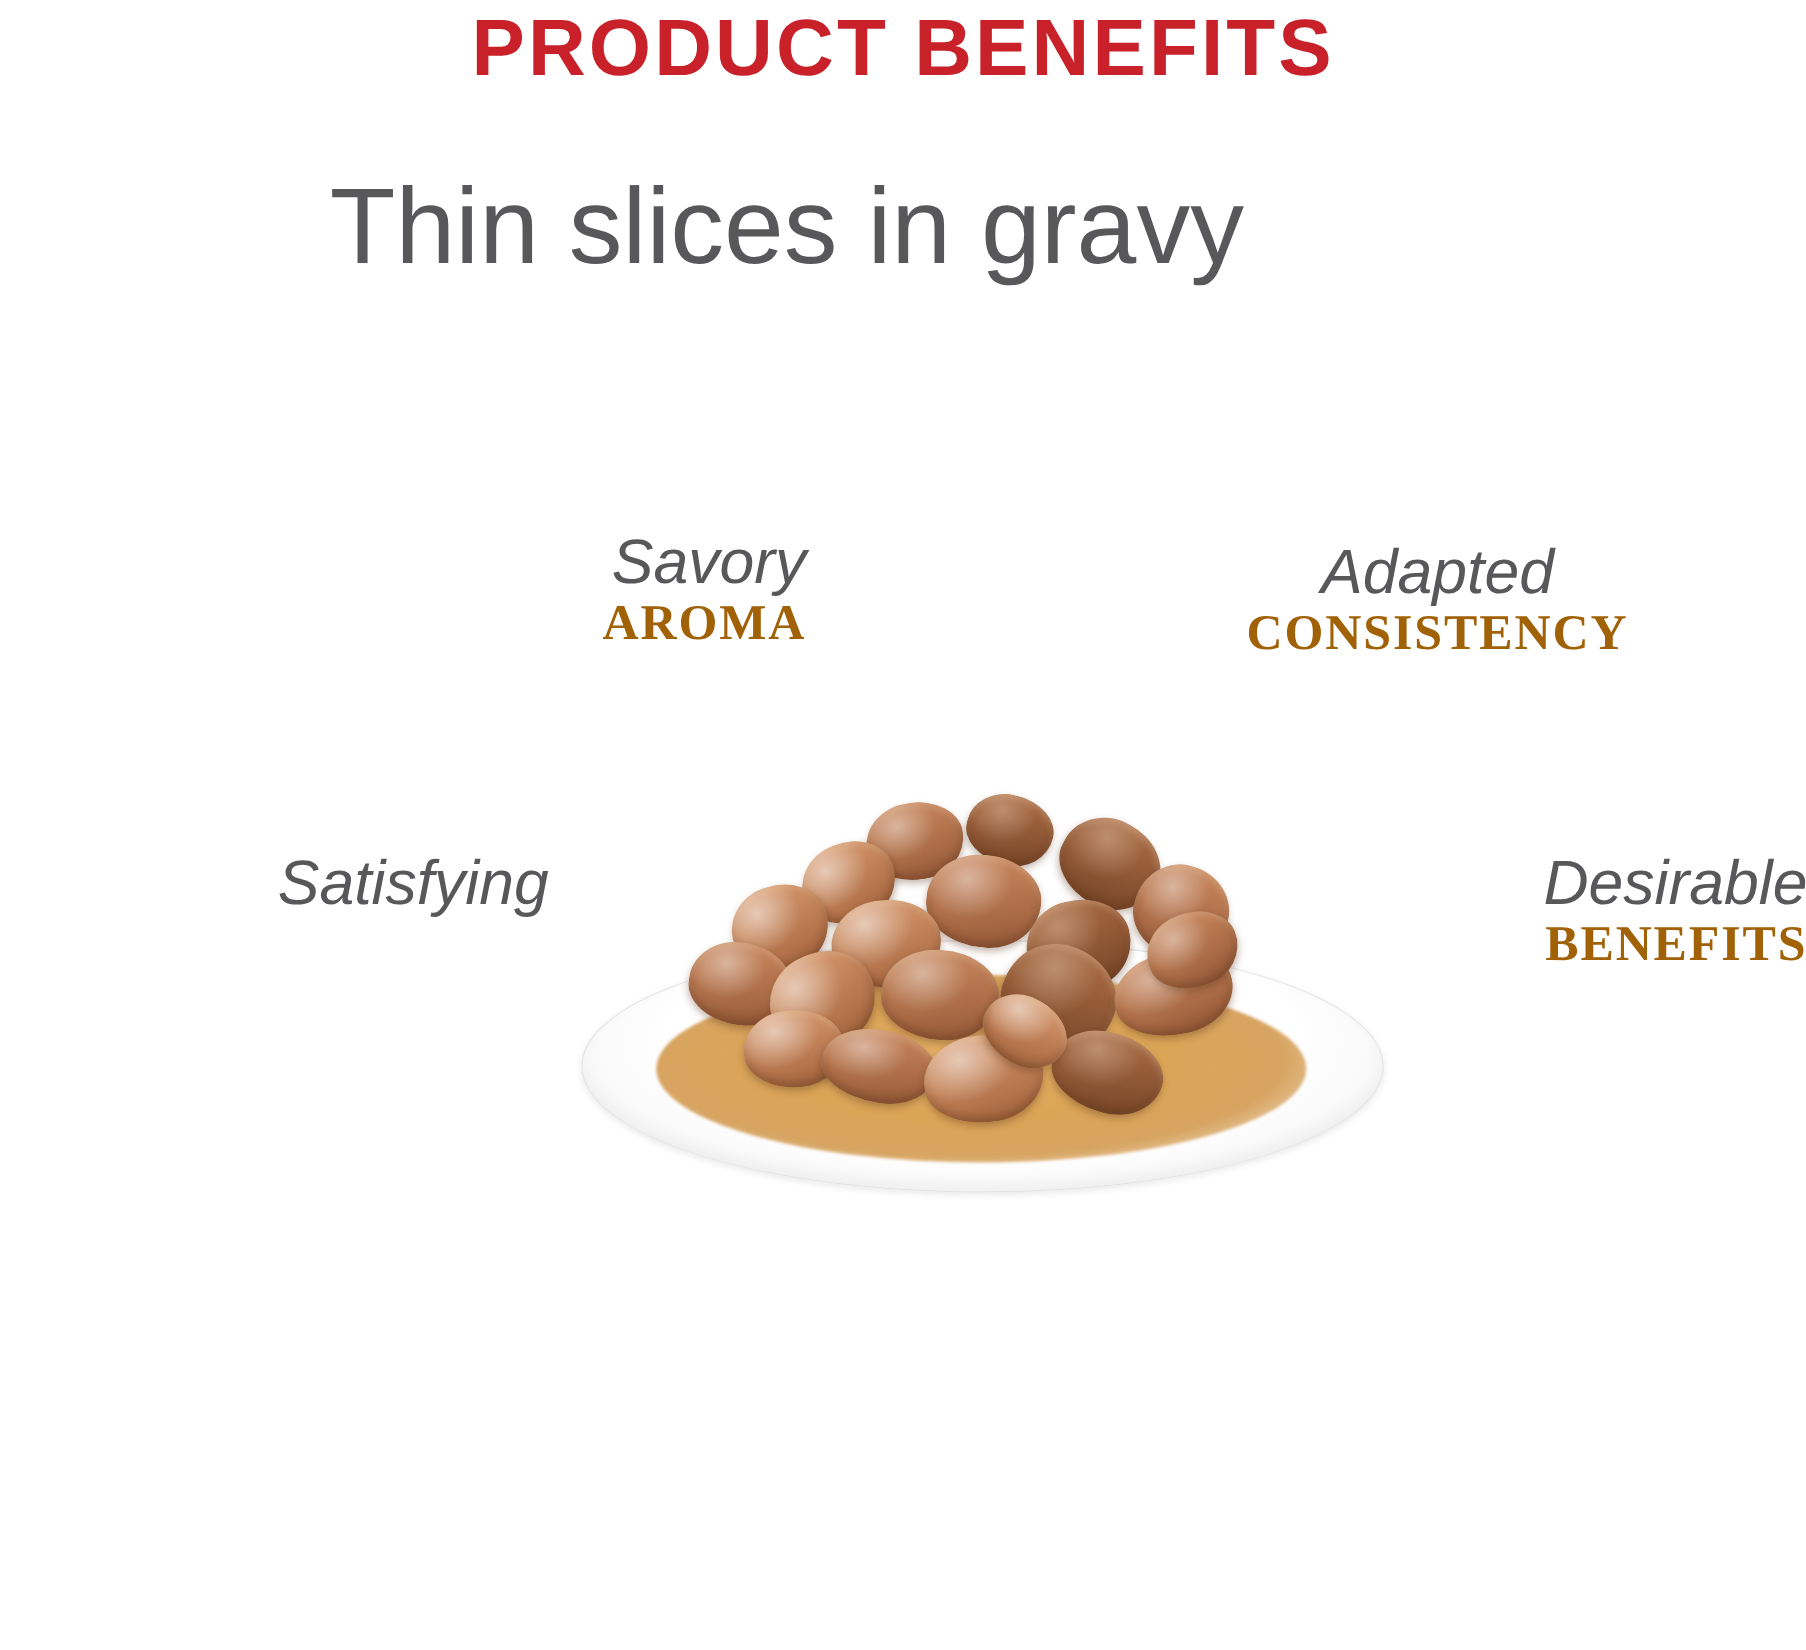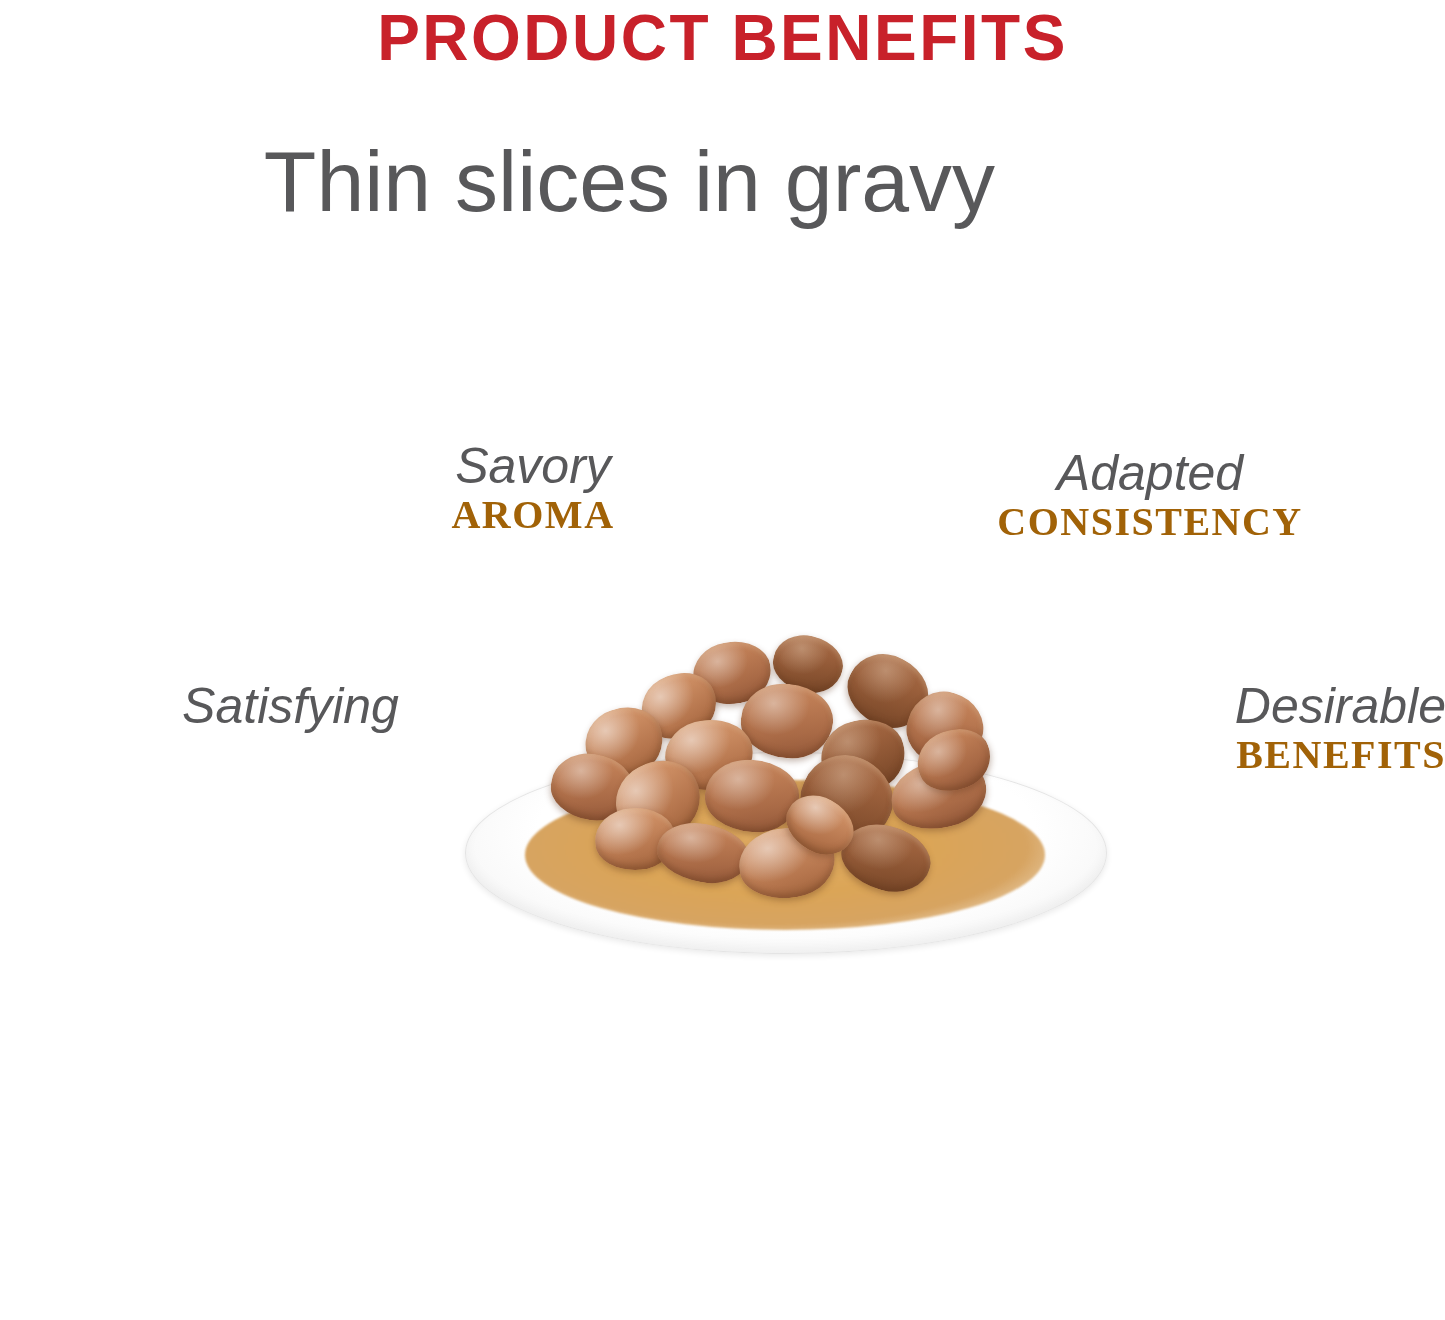--- a/index.html
+++ b/index.html
@@ -65,23 +65,23 @@
   }
   .benefit .key {
     display: block;
     font-family: Liberation Serif, serif;
     font-weight: bold;
     font-size: 40px;
     letter-spacing: 1.5px;
     color: #a16207;
     line-height: 1.12;
   }
-  .b-aroma       { left: 421px; top: 428px; text-align: center; width: 224px; }
-  .b-consistency { left: 970px; top: 435px; text-align: center; width: 360px; }
-  .b-texture     { left: 142px; top: 668px; text-align: center; width: 297px; }
+  .b-aroma       { left: 421px; top: 411px; text-align: right; width: 224px; }
+  .b-consistency { left: 970px; top: 419px; text-align: center; width: 360px; }
+  .b-texture     { left: 142px; top: 668px; text-align: right; width: 297px; }
   .b-flavors     { left: 1150px; top: 668px; text-align: right; width: 296px; }
 
   
   .food-wrap {
     position: absolute;
     left: 455px;
     top: 600px;
     width: 660px;
     height: 350px;
   }

